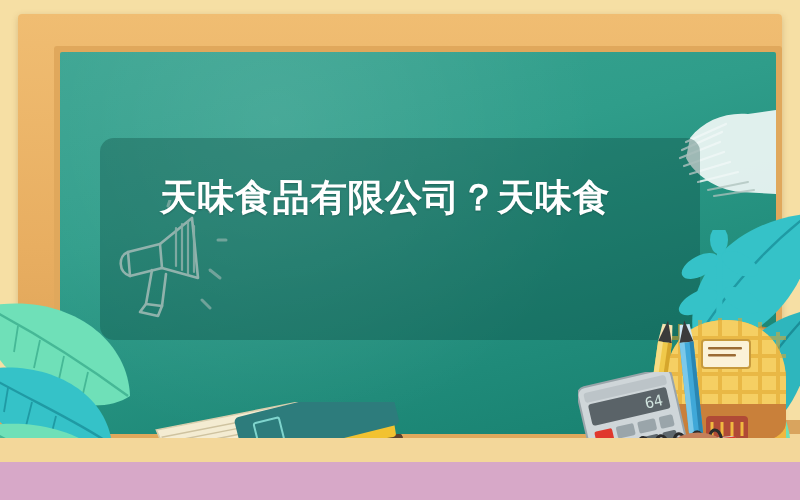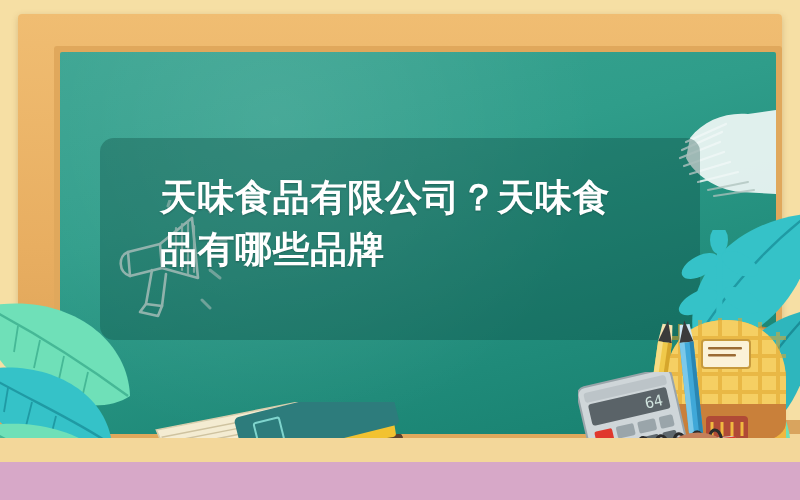--- a/index.html
+++ b/index.html
@@ -218,21 +218,20 @@
           </g>
         </svg>
       </div>
 
     </div>
   </div>
 
   <div class="text-panel"></div>
   <div class="headline">
     <div>天味食品有限公司？天味食</div>
-    <div>品有哪些品牌</div>
   </div>
 
   <div class="plant leaf-left">
     <svg width="300" height="210" viewBox="0 0 300 210">
       <g>
         <path d="M10 6 C86 -8 150 36 152 96 C120 118 52 100 22 60 Z" fill="#6fe0b8"></path>
         <path d="M14 10 C70 40 120 74 150 96" stroke="#46b896" stroke-width="2.4" fill="none"></path>
         <g stroke="#46b896" stroke-width="1.8" fill="none">
           <path d="M40 26 L36 52"></path>
             <path d="M62 40 L56 68"></path>

